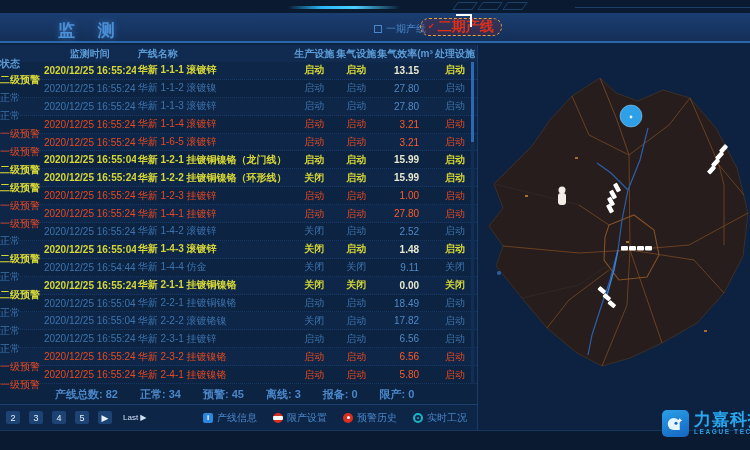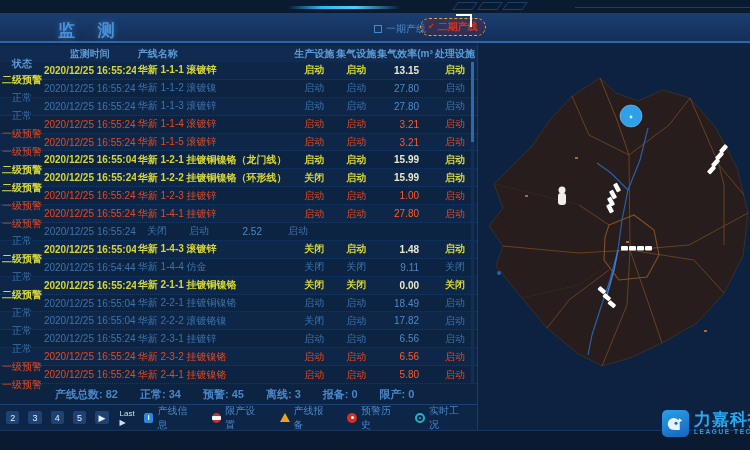--- a/index.html
+++ b/index.html
@@ -27,35 +27,35 @@
   .search-box input::placeholder { color:#9aa0a6; }
   .search-btn { width:15px; height:15px; margin-right:1px; border-radius:50%; background:#b9bcc2;
     display:flex; align-items:center; justify-content:center; cursor:pointer; }
   .phase1 { position:absolute; left:374px; top:9px; display:flex; align-items:center; gap:4px;
     color:#4a86c8; font-size:10px; cursor:pointer; }
   .cb { width:8px; height:8px; border:1px solid #4a86c8; background:transparent; display:inline-block; }
   .phase2-btn { position:absolute; left:420px; top:5px; height:18px; padding:0 7px;
     border:1px dashed #e8a13c; border-radius:9px; background:rgba(170,30,20,.18);
     display:flex; align-items:center; gap:3px; cursor:pointer; }
   .phase2-btn .chk { color:#e23018; font-size:8px; line-height:1; }
-  .phase2-btn .lbl { color:#e23018; font-size:10px; font-weight:bold; }
+  .phase2-btn .lbl { color:#e23018; font-size:14px; font-weight:bold; }
   .corner { position:absolute; left:456px; top:1px; width:16px; height:13px;
     border-top:2px solid #ffffff; border-right:2px solid #ffffff; }
 
   
   .left-panel { position:absolute; left:0; top:45px; width:478px; height:385px;
     border-right:1px solid #1a3c6c; }
   .thead { display:flex; align-items:center; height:17px; color:#5b9bd5; font-size:10px;
     font-weight:bold; background:#102a50; }
   .trow { display:flex; align-items:center; height:17.9px; font-size:10px;
     border-bottom:1px dotted rgba(46,104,176,.32); cursor:pointer; }
   .trow:nth-child(odd) { background:#0e2749; }
   .trow:nth-child(even) { background:#0c2342; }
   .c { overflow:hidden; white-space:nowrap; }
-  .c-status { width:44px; text-align:center;margin-top:20px; }
+  .c-status { width:44px; text-align:left;margin-top:20px; }
   .c-time   { width:92px; text-align:center; }
   .c-name   { width:158px; text-align:left; padding-left:2px; }
   .c-prod   { width:42px; text-align:center; }
   .c-gas    { width:42px; text-align:center; }
   .c-eff    { width:56px; text-align:right; padding-right:14px; }
   .c-treat  { width:44px; text-align:center; }
   .lv-normal { color:#3d74ad; }
   .lv-warn1  { color:#e8491f; font-weight:normal; }
   .lv-warn2  { color:#d6d636; font-weight:bold; }
   .lv-warn2 .c-eff { color:#e9e9cf; }
@@ -186,21 +186,21 @@
           <div class="c c-time">2020/12/25 16:55:24</div>
           <div class="c c-name">华新 1-1-4 滚镀锌</div>
           <div class="c c-prod">启动</div>
           <div class="c c-gas">启动</div>
           <div class="c c-eff">3.21</div>
           <div class="c c-treat">启动</div>
         </div>
         <div class="trow lv-warn1">
           <div class="c c-status">一级预警</div>
           <div class="c c-time">2020/12/25 16:55:24</div>
-          <div class="c c-name">华新 1-1-5 滚镀锌</div>
+          <div class="c c-name">华新 1-6-5 滚镀锌</div>
           <div class="c c-prod">启动</div>
           <div class="c c-gas">启动</div>
           <div class="c c-eff">3.21</div>
           <div class="c c-treat">启动</div>
         </div>
         <div class="trow lv-warn2">
           <div class="c c-status">二级预警</div>
           <div class="c c-time">2020/12/25 16:55:04</div>
           <div class="c c-name">华新 1-2-1 挂镀铜镍铬（龙门线）</div>
           <div class="c c-prod">启动</div>
@@ -231,20 +231,21 @@
           <div class="c c-time">2020/12/25 16:55:24</div>
           <div class="c c-name">华新 1-4-1 挂镀锌</div>
           <div class="c c-prod">启动</div>
           <div class="c c-gas">启动</div>
           <div class="c c-eff">27.80</div>
           <div class="c c-treat">启动</div>
         </div>
         <div class="trow lv-normal">
           <div class="c c-status">正常</div>
           <div class="c c-time">2020/12/25 16:55:24</div>
+          <div class="c c-name">华新 1-4-2 滚镀锌</div>
           <div class="c c-prod">关闭</div>
           <div class="c c-gas">启动</div>
           <div class="c c-eff">2.52</div>
           <div class="c c-treat">启动</div>
         </div>
         <div class="trow lv-warn2">
           <div class="c c-status">二级预警</div>
           <div class="c c-time">2020/12/25 16:55:04</div>
           <div class="c c-name">华新 1-4-3 滚镀锌</div>
           <div class="c c-prod">关闭</div>
@@ -339,24 +340,20 @@
       <div class="actions" id="actions">
           <div class="act">
             <span class="ic ic-info">i</span>
             <span>产线信息</span>
           </div>
           <div class="act">
             <span class="ic ic-limit"></span>
             <span>限产设置</span>
           </div>
           <div class="act">
-            <span class="ic ic-tri"></span>
-            <span>产线报备</span>
-          </div>
-          <div class="act">
             <span class="ic ic-alarm"></span>
             <span>预警历史</span>
           </div>
           <div class="act">
             <span class="ic ic-rt"></span>
             <span>实时工况</span>
           </div>
         </div>
     </div>
   </div>

